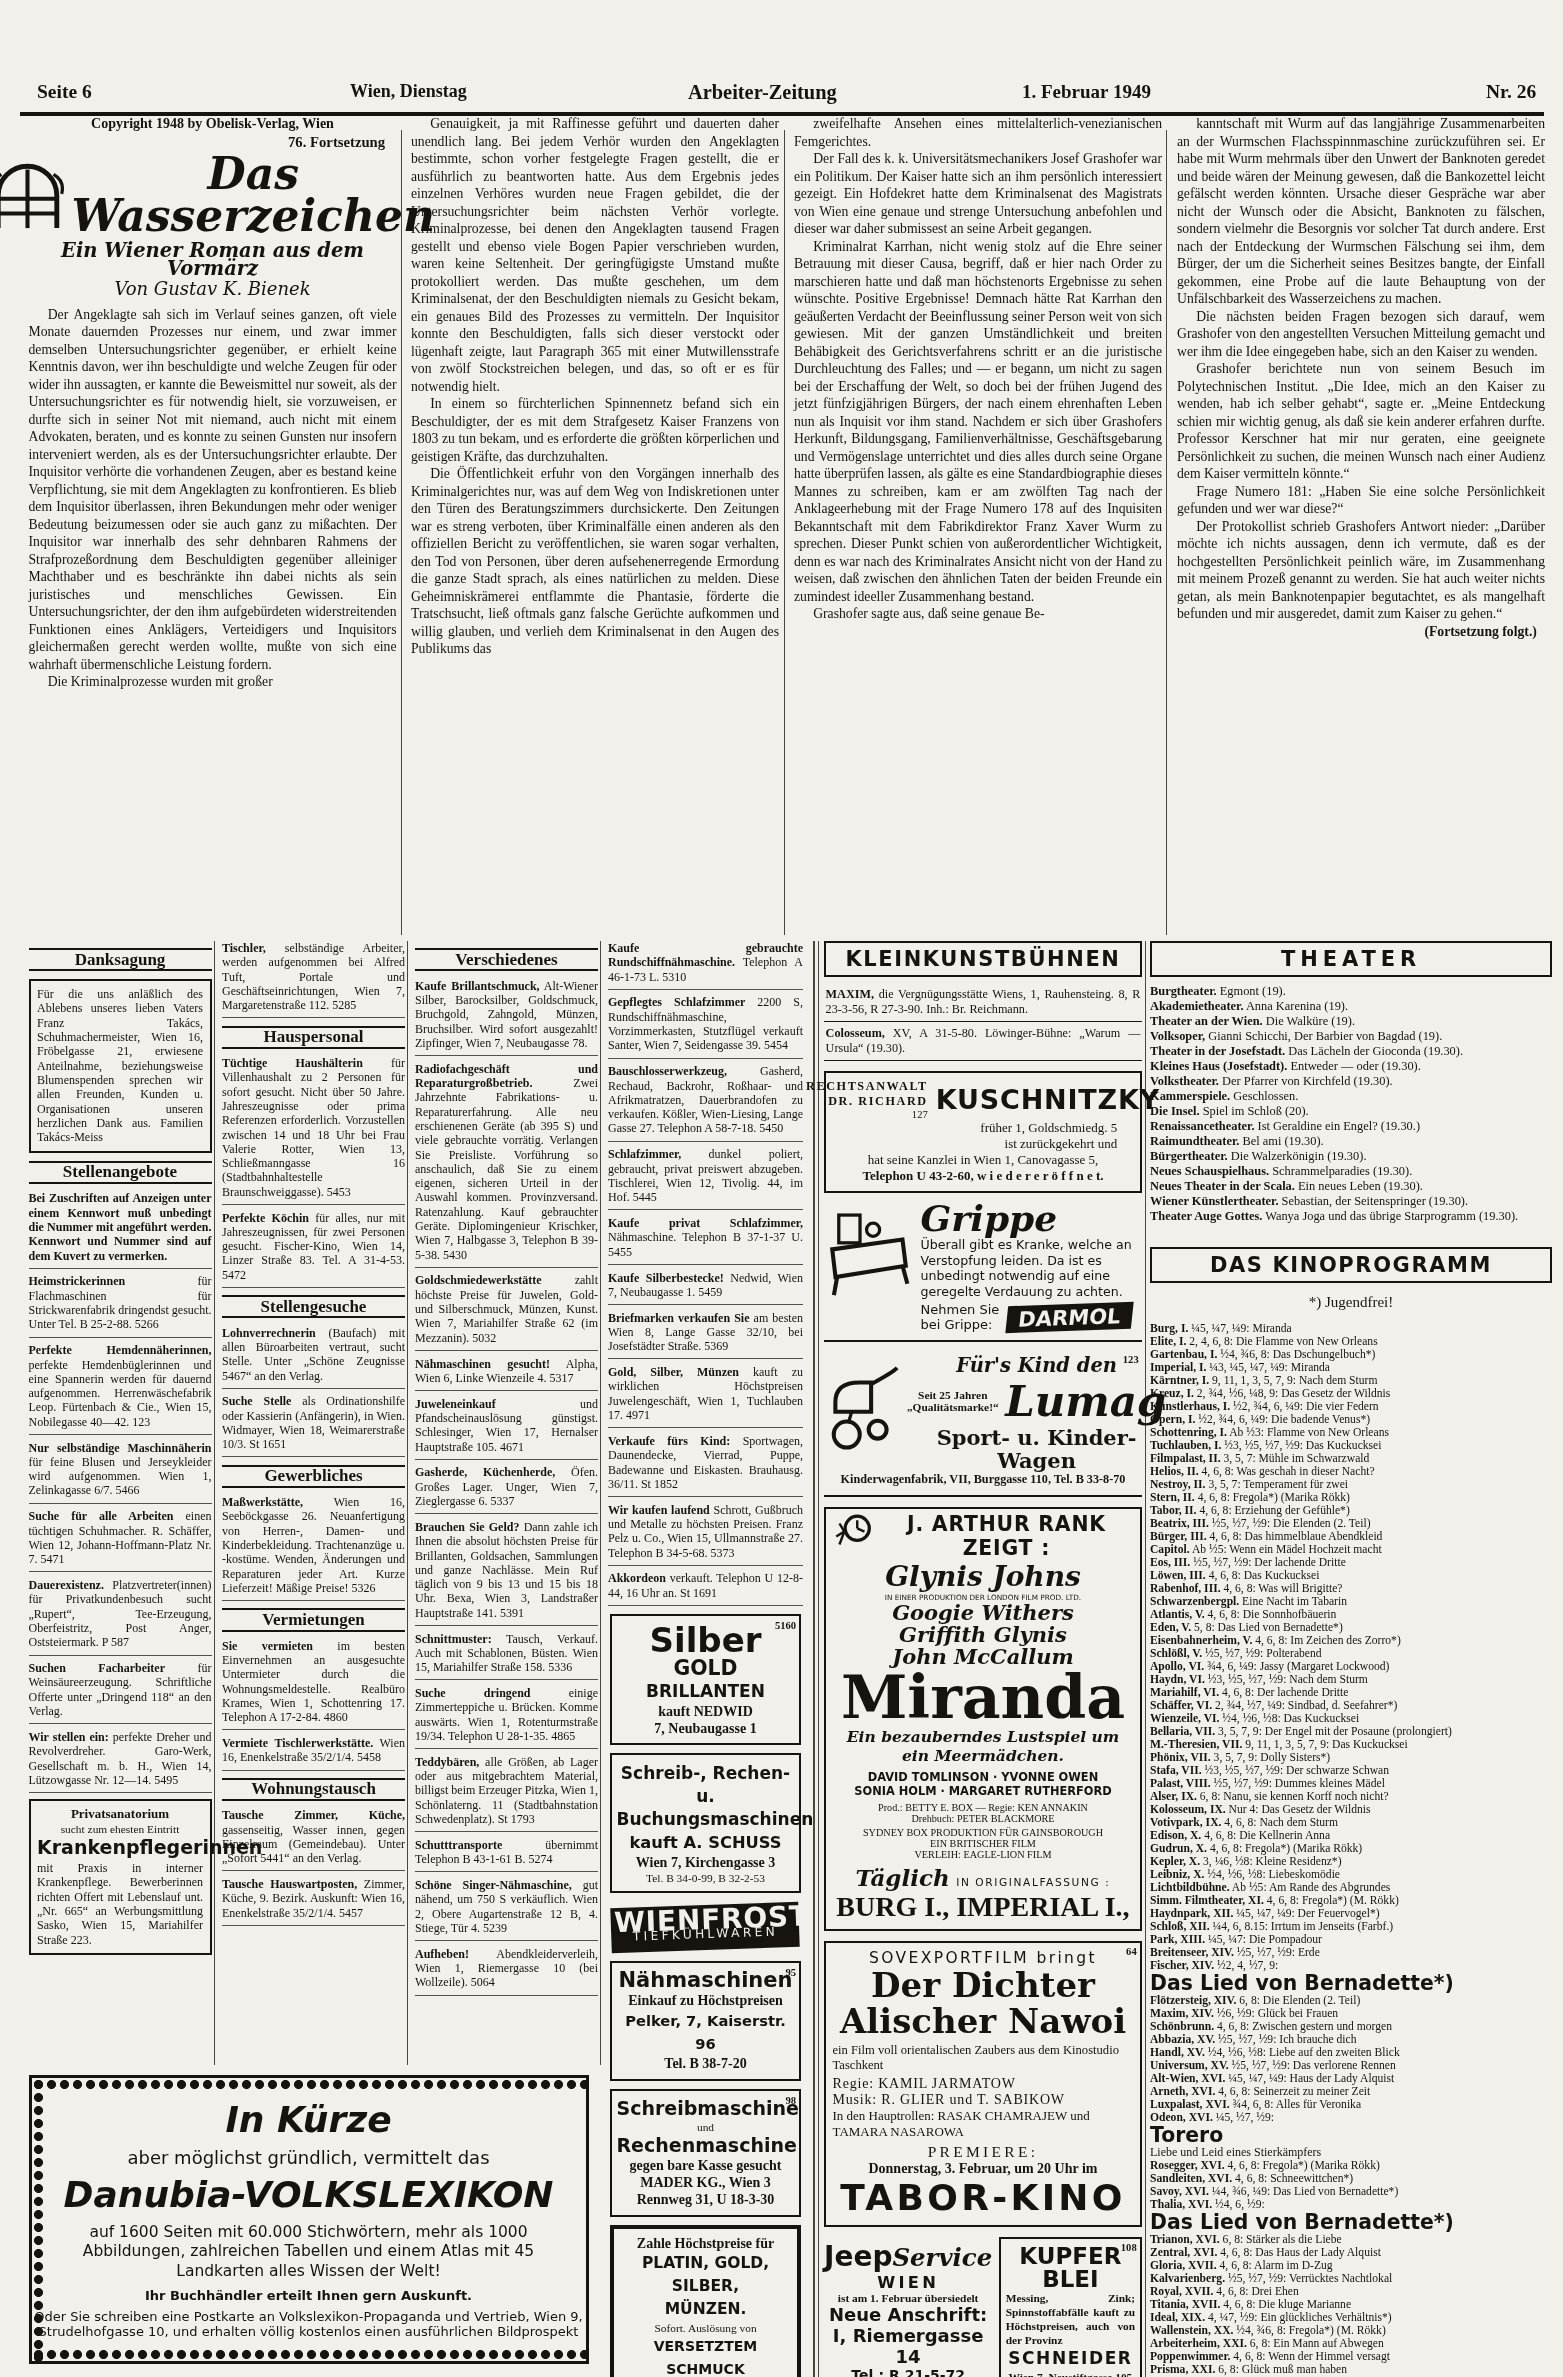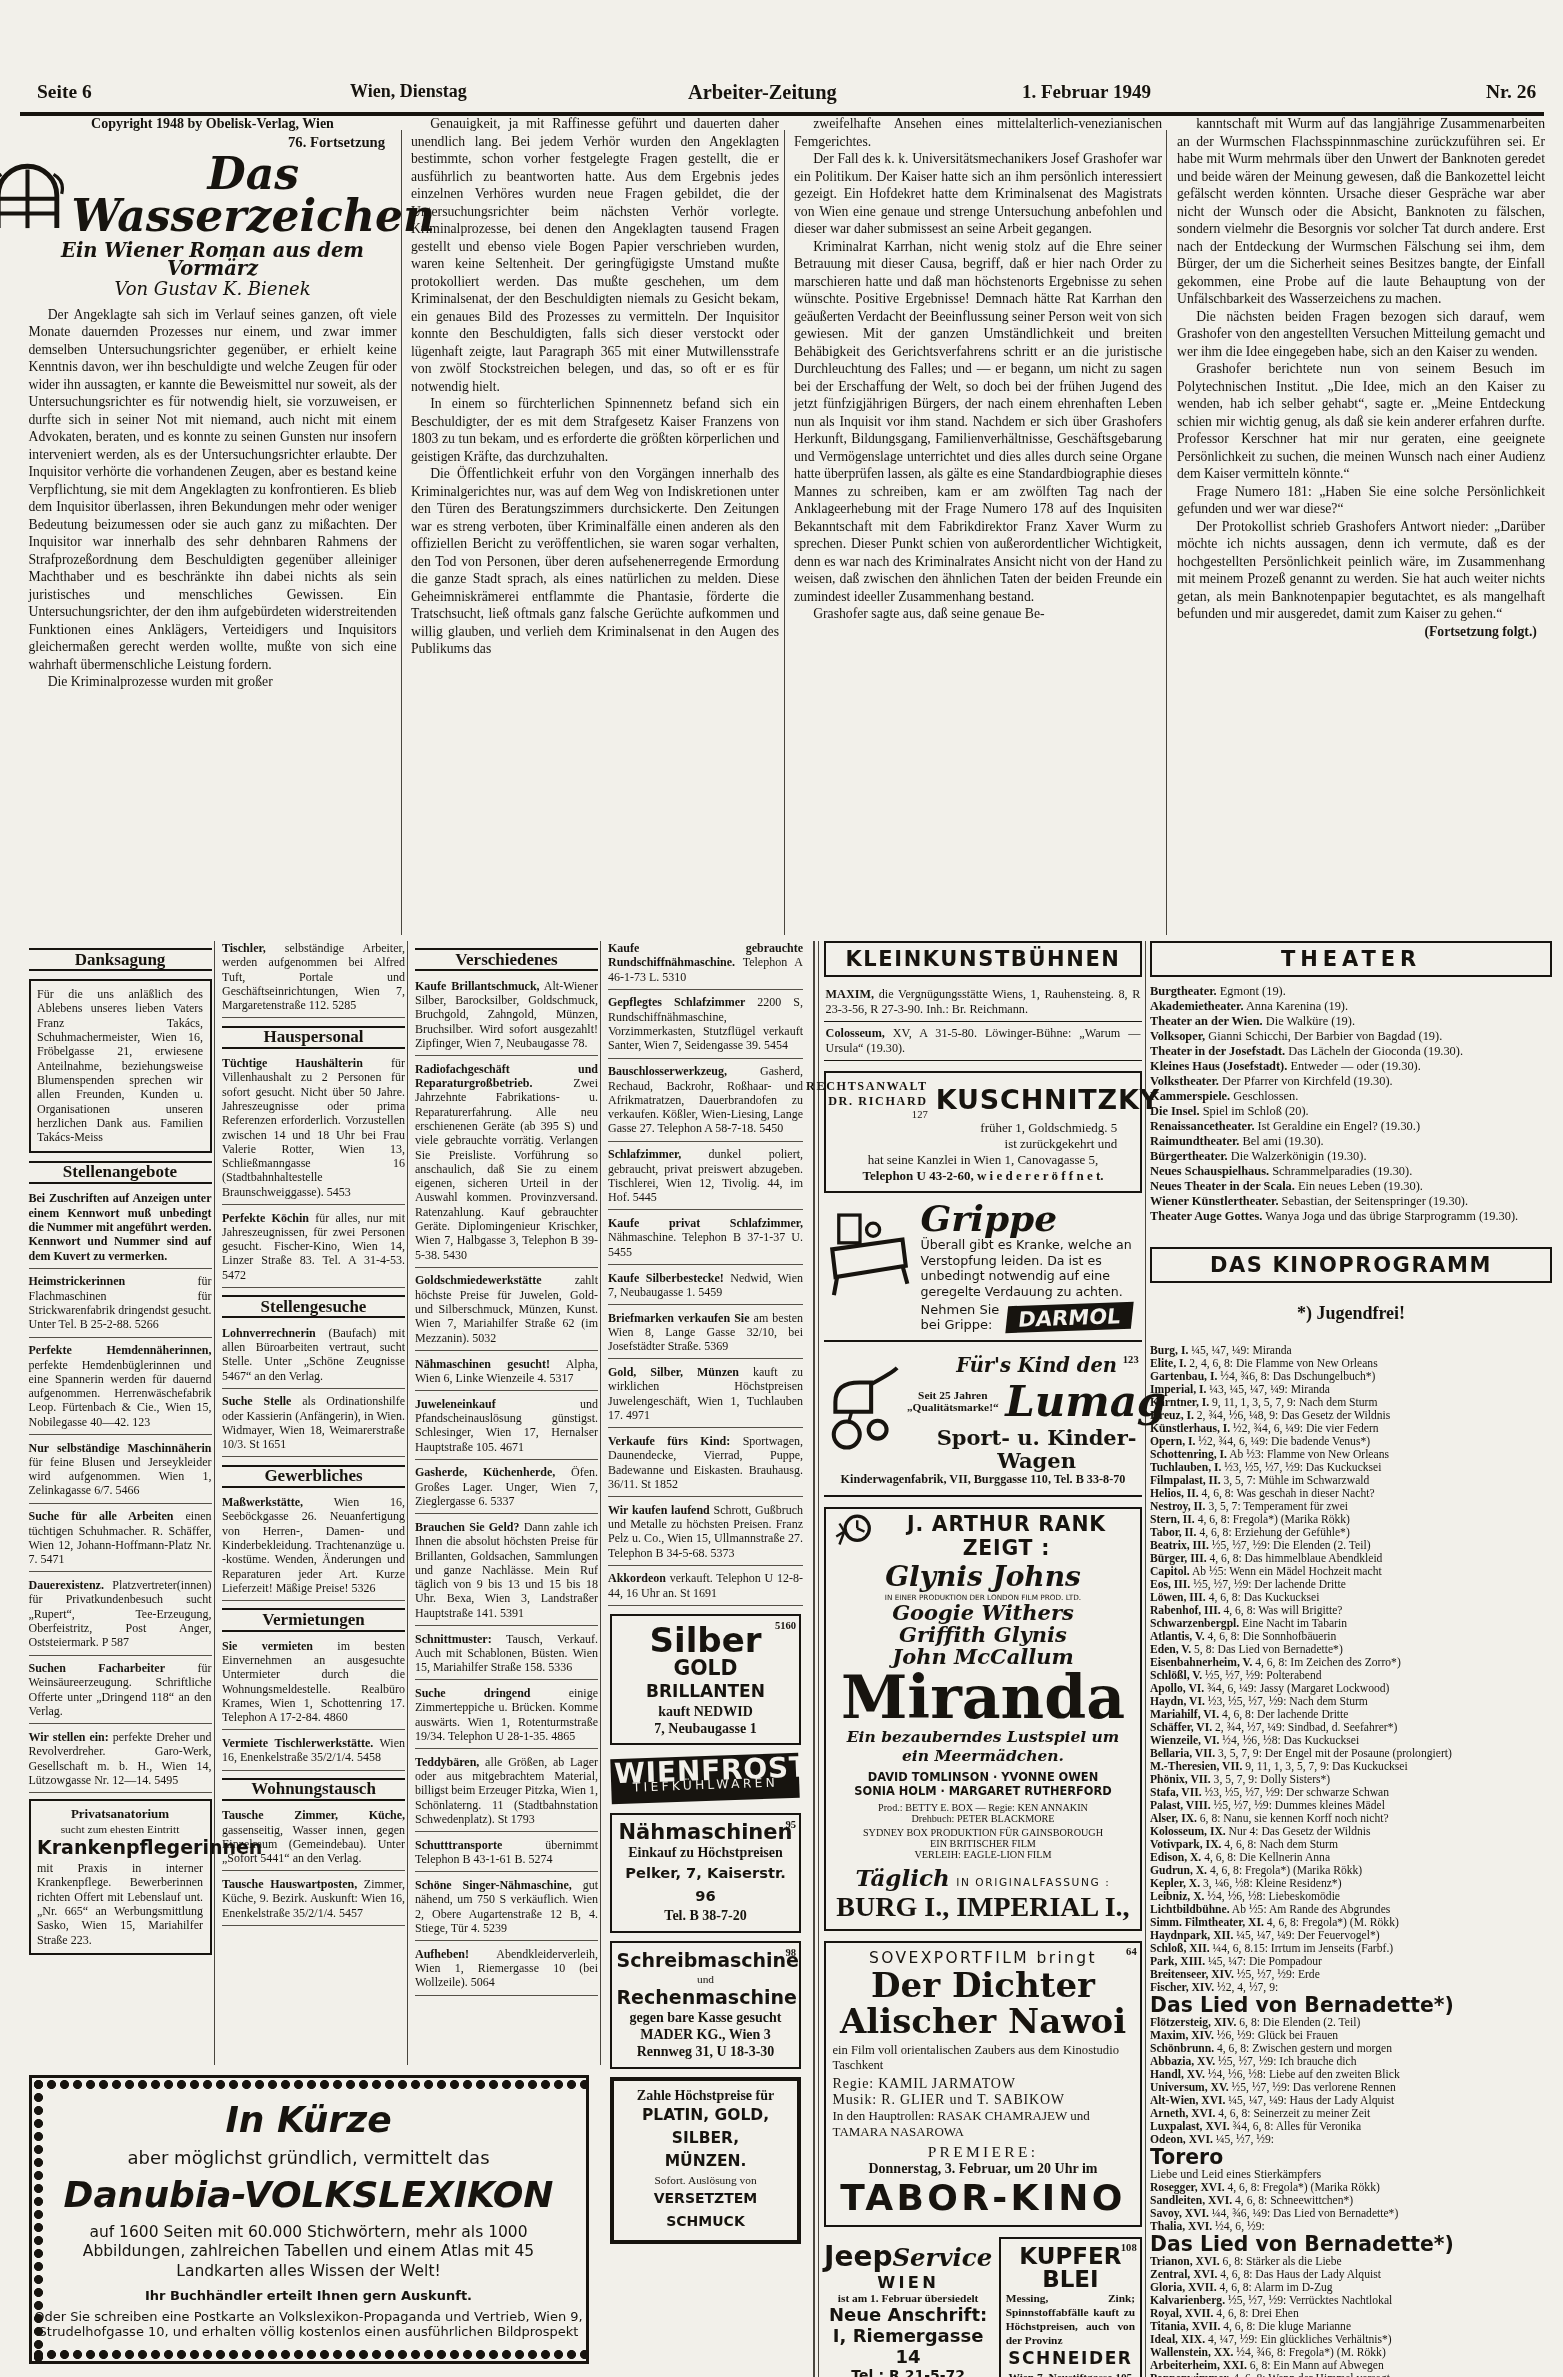--- a/index.html
+++ b/index.html
@@ -52,21 +52,21 @@
   .kusch-name{font-family:"DejaVu Sans",sans-serif;font-weight:bold;font-size:27px;letter-spacing:0.8px;}
   .darmol-badge{display:inline-block;background:#17140f;color:#f2f0ea;font-family:"DejaVu Sans",sans-serif;
                 font-weight:bold;font-size:21px;padding:1.6px 11.4px;transform:skewX(-8deg) rotate(-2deg);}
   .miranda-title{font-family:"DejaVu Serif",serif;font-weight:bold;font-size:60px;line-height:59px;}
   .tabor{font-family:"DejaVu Sans",sans-serif;font-weight:bold;font-size:36px;letter-spacing:3.3px;}
   .fraktur{font-family:"DejaVu Serif",serif;font-weight:bold;font-size:34px;line-height:36px;}
   
   #rightcol{position:absolute;left:1150px;top:941px;width:402px;}
   .listing{font-size:12.4px;line-height:15px;text-align:justify;padding-left:28px;text-indent:-28px;margin:0;}
   .kino .listing{font-size:11.6px;line-height:13px;}
-  .note-center{text-align:center;font-weight:bold;font-size:18px;margin:20px 0;}
+  .note-center{text-align:center;font-weight:normal;font-size:15px;margin:11px 0;}
   
   #danubia{position:absolute;left:28.5px;top:2075px;width:560px;height:289px;
            border:3.3px solid #17140f;text-align:center;padding-top:21px;box-sizing:border-box;}
   .scallop{position:absolute;background:radial-gradient(circle at 6.5px 6.5px,#17140f 4.1px,transparent 4.9px);
            background-size:13px 13px;}
   #danubia .in-kuerze{font-family:"DejaVu Sans",sans-serif;font-style:italic;font-weight:bold;font-size:36px;}
   #danubia .d-line2{font-family:"DejaVu Sans",sans-serif;font-size:18px;margin-top:6.5px;}
   #danubia .d-title{font-family:"DejaVu Sans",sans-serif;font-style:italic;font-weight:bold;font-size:36px;margin-top:6px;}
   #danubia .d-body{font-family:"DejaVu Sans",sans-serif;font-size:15.5px;line-height:19.5px;margin:8.1px 19.5px 0 19.5px;}
   #danubia .d-foot{font-family:"DejaVu Sans",sans-serif;font-size:13px;margin-top:6.5px;}
@@ -228,20 +228,27 @@
 
     <div class="dispbox">
       <span class="corner-num">5160</span>
       <div class="huge">Silber</div>
       <div class="big">GOLD</div>
       <div class="big" style="font-size:17px">BRILLANTEN</div>
       <div class="med">kauft NEDWID</div>
       <div class="med">7, Neubaugasse 1</div>
     </div>
 
+    <div class="dispbox">
+      <div class="big" style="font-size:17px">Schreib-, Rechen- u.</div>
+      <div class="big" style="font-size:17px">Buchungsmaschinen</div>
+      <div class="big" style="font-size:16.3px">kauft  A. SCHUSS</div>
+      <div class="med">Wien 7, Kirchengasse 3</div>
+      <div class="sm">Tel. B 34-0-99,  B 32-2-53</div>
+    </div>
 
     <div class="wienfrost">
       <div class="wf1">WIENFROST</div>
       <div class="wf2">TIEFKÜHLWAREN</div>
     </div>
 
     <div class="dispbox">
       <span class="corner-num">95</span>
       <div class="big" style="font-size:21px">Nähmaschinen</div>
       <div class="med">Einkauf zu Höchstpreisen</div>

